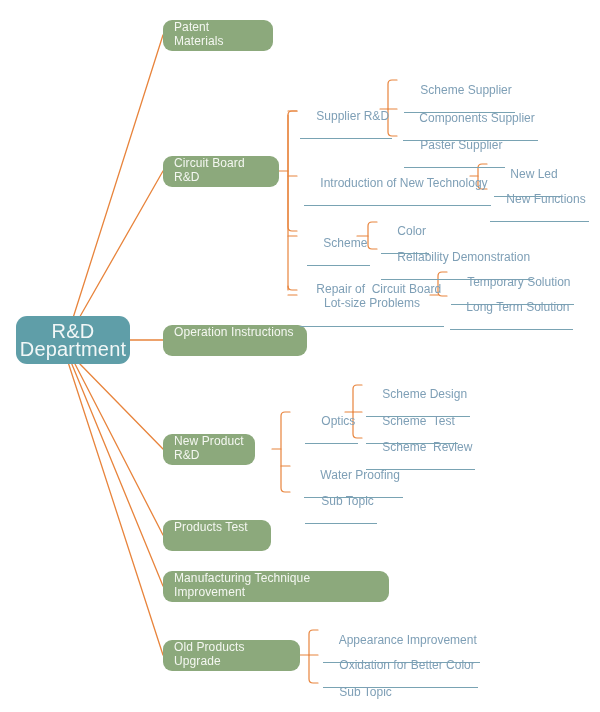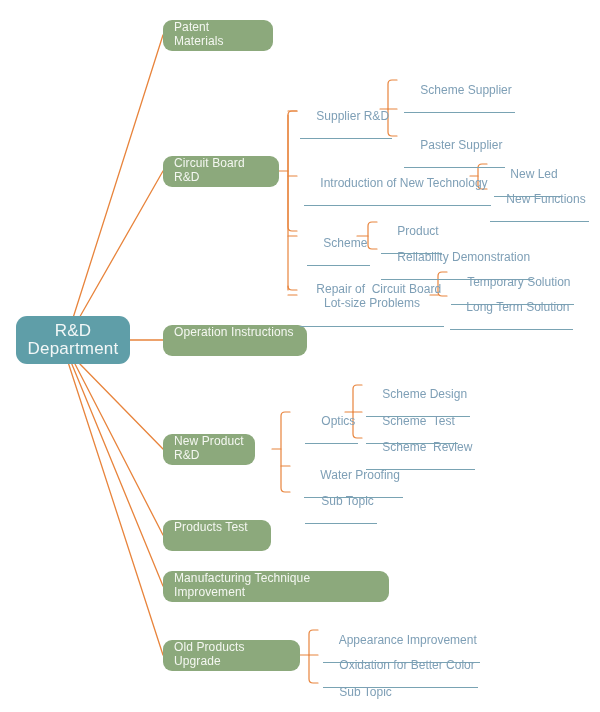--- a/index.html
+++ b/index.html
@@ -24,21 +24,21 @@
     pointer-events: none;
   }
 
   
   .root-node {
     position: absolute;
     box-sizing: border-box;
     background: #5f9ea8;
     border-radius: 11px;
     color: #f2f7f7;
-    font-size: 17px;
+    font-size: 20px;
     line-height: 18px;
     text-align: center;
     display: flex;
     align-items: center;
     justify-content: center;
     letter-spacing: 0.2px;
   }
   .root-node .root-label {
     white-space: pre-line;
   }
@@ -175,33 +175,36 @@
   </div>
 
   <div class="topic center two-line" style="left:300px; top:268px;">
     <span>Repair of  Circuit Board
 Lot-size Problems</span>
   </div>
 
   <div class="topic" style="left:404px; top:71px;">
     <span>Scheme Supplier</span>
   </div>
+  <div class="topic" style="left:403px; top:99px;">
+    <span>Components Supplier</span>
+  </div>
   <div class="topic" style="left:404px; top:126px;">
     <span>Paster Supplier</span>
   </div>
 
   <div class="topic" style="left:494px; top:155px;">
     <span>New Led</span>
   </div>
   <div class="topic" style="left:490px; top:180px;">
     <span>New Functions</span>
   </div>
 
   <div class="topic" style="left:381px; top:212px;">
-    <span>Product</span>
+    <span>Color</span>
   </div>
   <div class="topic" style="left:381px; top:238px;">
     <span>Reliability Demonstration</span>
   </div>
 
   <div class="topic" style="left:451px; top:263px;">
     <span>Temporary Solution</span>
   </div>
   <div class="topic" style="left:450px; top:288px;">
     <span>Long Term Solution</span>

